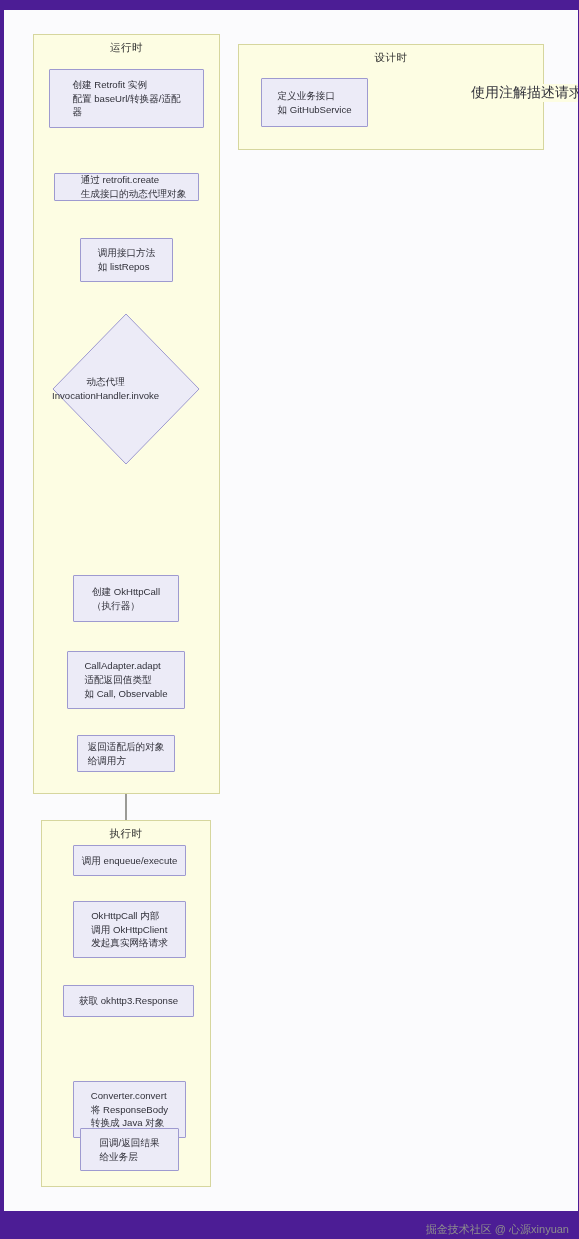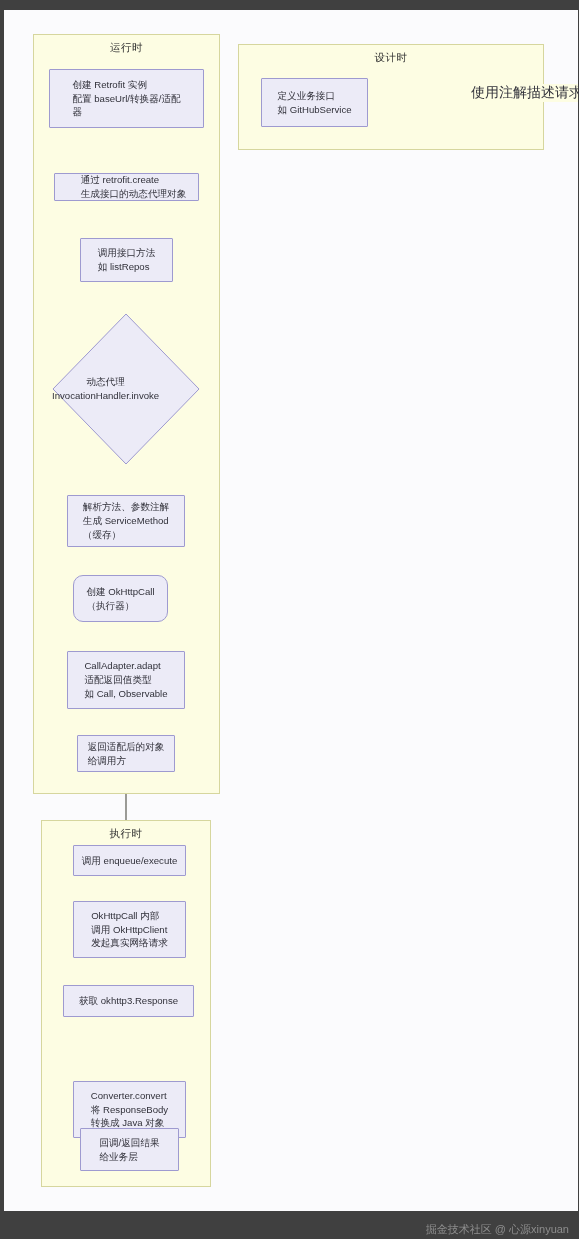--- a/index.html
+++ b/index.html
@@ -1,20 +1,20 @@
 <!DOCTYPE html>
 <html><head>
 <meta charset="utf-8">
 <style>
   html,body{margin:0;padding:0;background:#1b1b1b;}
   body{
     width:579px;height:1239px;overflow:hidden;
     font-family:"Liberation Sans","DejaVu Sans",sans-serif;
   }
-  #root{position:relative;width:579px;height:1239px;background:#404040;}
+  #root{position:relative;width:579px;height:1239px;background:#4c1d95;}
 
   
   #canvas{
     position:absolute;left:4px;top:10px;width:574px;height:1201px;
     background:#fbfbfd;overflow:hidden;
   }
 
   
   .panel{
     position:absolute;
@@ -175,25 +175,22 @@
 如 listRepos</div>
 
     <div class="diamond" style="left:48px;top:303px;width:148px;height:152px;">
       <svg width="148" height="152" viewBox="0 0 148 152">
         <polygon points="74,1 147,76 74,151 1,76" fill="#ecebf7" stroke="#9e9ad0" stroke-width="1"></polygon>
       </svg>
       <div class="dtext">动态代理
 InvocationHandler.invoke</div>
     </div>
 
-    <div class="node" style="left:63px;top:485px;width:118px;height:52px;">解析方法、参数注解
-生成 ServiceMethod
-（缓存）</div>
-
-    <div class="node" style="left:69px;top:565px;width:95px;height:47px;border-radius:10px;">创建 OkHttpCall
+
+    <div class="node" style="left:69px;top:565px;width:106px;height:47px;">创建 OkHttpCall
 （执行器）</div>
 
     <div class="node" style="left:63px;top:641px;width:118px;height:58px;">CallAdapter.adapt
 适配返回值类型
 如 Call, Observable</div>
 
     <div class="node" style="left:73px;top:725px;width:98px;height:37px;">返回适配后的对象
 给调用方</div>
 
     <div class="node" style="left:257px;top:68px;width:107px;height:49px;">定义业务接口

